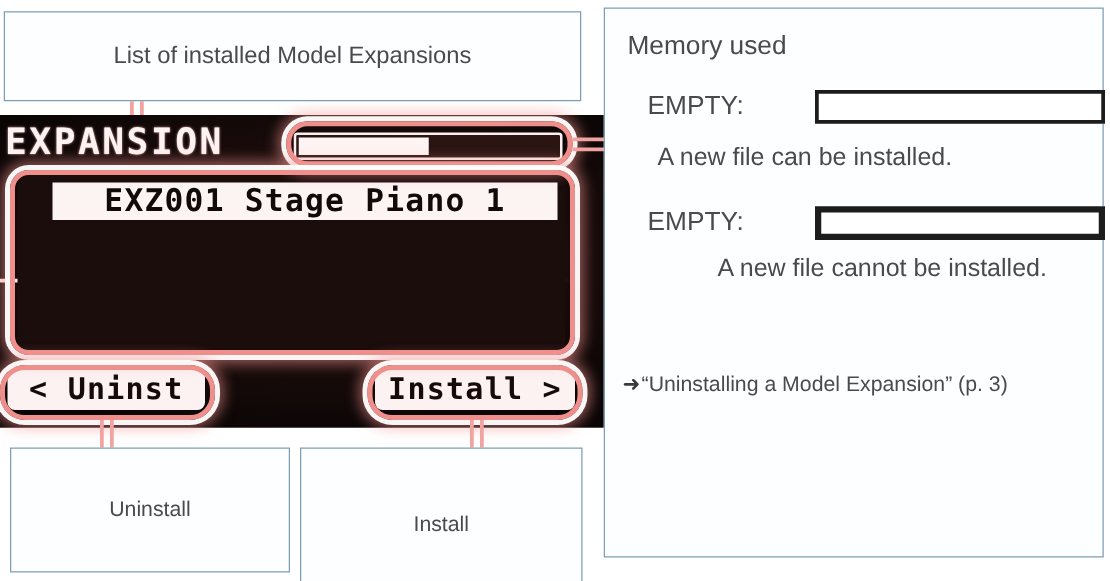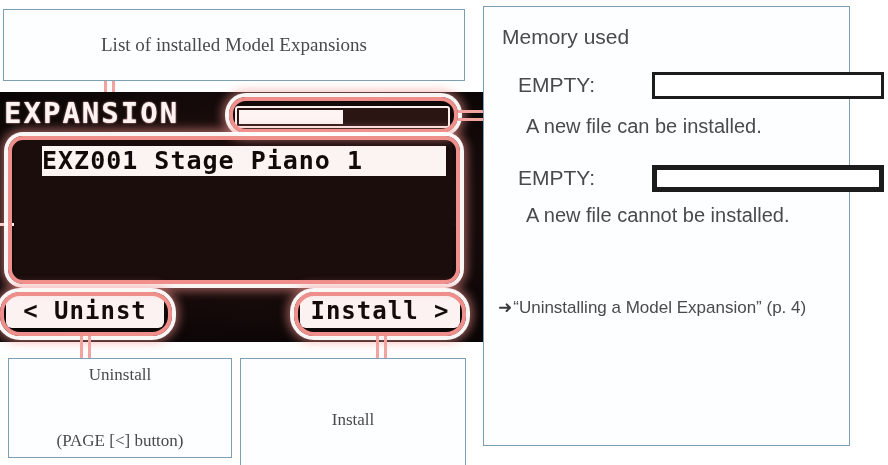--- a/index.html
+++ b/index.html
@@ -18,21 +18,20 @@
     position:absolute;
     background:#fdfeff;
     border:1px solid #7d9fb4;
     box-sizing:border-box;
     display:flex;
     flex-direction:column;
     align-items:center;
     justify-content:center;
     color:#4a4a4a;
     text-align:center;
-    font-family:Liberation Serif, serif;
   }
   .callout .line{display:block;line-height:1.30;white-space:nowrap;}
 
   
   #callout-list{
     left:3px;top:9px;width:462px;height:72px;
     font-size:19px;
   }
   
   #callout-uninstall{
@@ -79,20 +78,21 @@
     position:absolute;left:0px;top:131px;width:466px;height:3px;
     background:linear-gradient(90deg,#ffeae8 0%,#ffeae8 48%,rgba(255,230,228,.25) 60%,rgba(255,230,228,0) 100%);
   }
 
   
   .lcd-list{
     position:absolute;left:14px;top:48px;width:438px;height:140px;
     background:#1b0d0c;
     border-radius:6px;
     box-sizing:border-box;
+    text-align:center;
   }
   .lcd-row{
     position:absolute;left:28px;top:6px;width:404px;height:30px;
     background:#fbf4f3;
     color:#120a09;
     font-family:"DejaVu Sans Mono", monospace;
     font-weight:bold;
     font-size:25px;
     letter-spacing:1px;
     line-height:30px;
@@ -145,21 +145,21 @@
     pointer-events:none;
   }
   #ring-progress{left:229px;top:97px;width:229px;height:36px;border-radius:17px;}
   #ring-list    {left:8px;  top:136px;width:452px;height:148px;border-radius:15px;}
   #ring-uninst  {left:0px;  top:292px;width:172px;height:44px;border-radius:20px;}
   #ring-install {left:294px;top:292px;width:172px;height:44px;border-radius:20px;}
 
   
   #panel{
     position:absolute;
-    left:483px;top:6px;width:367px;height:440px;
+    left:483px;top:6px;width:400px;height:440px;
     background:#fdfeff;
     border:1px solid #7d9fb4;
     box-sizing:border-box;
     color:#4a4a4a;
   }
   #panel .p-title{
     position:absolute;left:18px;top:18px;
     font-size:21px;color:#4a4a4a;
   }
   .mem-block{position:absolute;left:18px;width:362px;}
@@ -187,21 +187,21 @@
     padding:2px;
   }
   .mem-bar.full .inner{width:100%;height:100%;background:#ffffff;}
   .mem-desc{
     position:absolute;left:24px;
     font-size:20px;color:#4a4a4a;
     line-height:1.38;
     white-space:nowrap;
   }
   #desc-empty{top:44px;}
-  #desc-full{top:40px;}
+  #desc-full{top:40px;margin-left:48px;}
 
   #ref-line{
     position:absolute;left:14px;top:290px;
     font-size:17px;color:#4a4a4a;
     white-space:nowrap;
     display:flex;align-items:center;
   }
   #ref-line .arrow{
     font-size:17px;margin-right:1px;color:#3a3a3a;
   }
@@ -244,21 +244,20 @@
   <div class="conn" style="left:458px;top:110px;width:30px;height:3px;"></div>
   <div class="conn" style="left:458px;top:118px;width:30px;height:3px;"></div>
 
   <div class="conn" style="left:80px;top:336px;width:3px;height:26px;"></div>
   <div class="conn" style="left:88px;top:336px;width:3px;height:26px;"></div>
   <div class="conn" style="left:376px;top:336px;width:3px;height:26px;"></div>
   <div class="conn" style="left:384px;top:336px;width:3px;height:26px;"></div>
 
   <div class="callout" id="callout-uninstall">
     <span class="line">Uninstall</span>
-    <span class="line">(PAGE [&lt;] button)</span>
   </div>
 
   <div class="callout" id="callout-install">
     <span class="line">Install</span>
   </div>
 
   <div id="panel">
 
     <div class="p-title">Memory used</div>
 
@@ -279,18 +278,18 @@
           <span class="inner"></span>
         </span>
       </div>
       <div class="mem-desc" id="desc-full">
         <div>A new file cannot be installed.</div>
       </div>
     </div>
 
     <div id="ref-line">
       <span class="arrow">➜</span>
-      <span>“Uninstalling a Model Expansion” (p. 4)</span>
+      <span>“Uninstalling a Model Expansion” (p. 3)</span>
     </div>
 
   </div>
 
 </div>
 
 </body></html>

